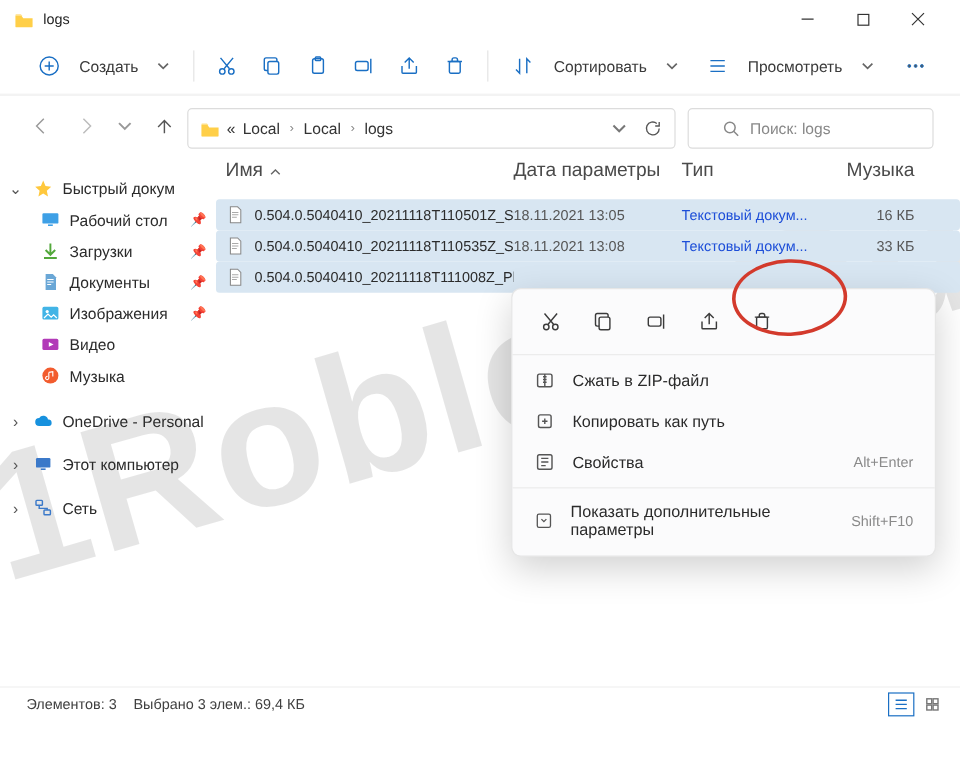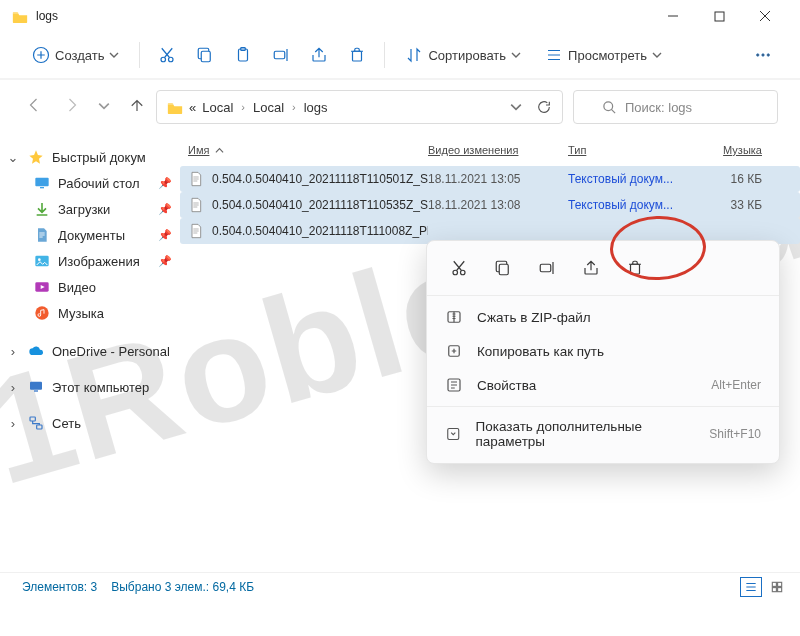--- a/index.html
+++ b/index.html
@@ -23,21 +23,21 @@
   .titlebar .title { font-size: 12px; color: #222; margin-left: 8px; flex: 1; }
   .winbtns { display: flex; gap: 0; }
   .winbtn { width: 46px; height: 32px; display: flex; align-items: center; justify-content: center; color: #333; }
   .folder-icon-sm { width: 16px; height: 13px; }
 
   
   .toolbar {
     height: 48px; display: flex; align-items: center; padding: 0 20px 0 22px; gap: 4px;
     border-bottom: 2px solid #f3f3f3;
   }
-  .tbtn { display: flex; align-items: center; gap: 5px; padding: 6px 10px; border-radius: 4px; color: #3a3a3a; font-size: 13px; }
+  .tbtn { display: flex; align-items: center; gap: 16px; padding: 6px 10px; border-radius: 4px; color: #3a3a3a; font-size: 13px; }
   .tbtn svg { stroke: #1a6fc4; }
   .tbtn.iconOnly { padding: 6px 8px; }
   .vsep { width: 1px; height: 26px; background: #e4e4e4; margin: 0 6px; }
   .chev { width: 10px; height: 10px; }
 
   
   .addrRow {
     display: flex; align-items: center; gap: 10px; padding: 10px 22px 10px 26px;
   }
   .navarrows { display: flex; align-items: center; gap: 18px; color: #8c8c8c; }
@@ -57,23 +57,22 @@
   .body { display: flex; height: 466px; position: relative; }
   .sidebar { width: 180px; padding: 10px 0 0 0; font-size: 13px; color: #2b2b2b; }
   .navitem { display: flex; align-items: center; gap: 8px; padding: 5px 8px 5px 14px; }
   .navitem.header { padding-left: 6px; }
   .navitem .exp { width: 14px; display: flex; justify-content: center; color: #555; }
   .navitem .pin { margin-left: auto; color: #9a9a9a; font-size: 11px; cursor: default; }
   .sub .navitem { padding-left: 34px; }
 
   .fileArea { flex: 1; display: flex; flex-direction: column; position: relative; }
   .colhead {
-    display: flex; align-items: center; height: 32px; font-size: 11px; color: #4a4a4a;
+    display: flex; align-items: flex-start; height: 32px; font-size: 16px; color: #4a4a4a;
     padding-left: 8px;
-    text-decoration: underline;
   }
   .col-name { width: 240px; display:flex; align-items:center; gap:6px;}
   .col-date { width: 140px; }
   .col-type { width: 130px; }
   .col-size { width: 70px; text-align: right; padding-right: 6px; }
 
   .row { display: flex; align-items: center; height: 26px; font-size: 12px; color: #2b2b2b; padding-left: 8px; border-radius: 3px; }
   .row.sel { background: #d8e6f2; }
   .row .cell-name { width: 240px; display: flex; align-items: center; gap: 8px; white-space: nowrap; overflow: hidden; text-overflow: ellipsis; }
   .row .cell-date { width: 140px; color: #555; }
@@ -99,21 +98,21 @@
     position: absolute; left: 610px; top: 216px; width: 96px; height: 64px;
     border: 3px solid #d33a2c; border-radius: 50%; z-index: 6;
     transform: rotate(-2deg);
     pointer-events: none;
   }
 
   
   .statusbar {
     position: absolute; left: 0; right: 0; bottom: 0; height: 28px;
     display: flex; align-items: center; padding: 0 12px 0 22px;
-    font-size: 12px; color: #0369a1; background: #fff;
+    font-size: 12px; color: #404040; background: #fff;
     border-top: 1px solid #f0f0f0;
   }
   .statusbar .spacer { flex: 1; }
   .viewbtns { display: flex; gap: 4px; }
   .viewbtn { width: 22px; height: 20px; display:flex; align-items:center; justify-content:center; border:1px solid transparent; }
   .viewbtn.active { border-color: #1a6fc4; color:#1a6fc4; }
 
   
   .icon16 { width:16px; height:16px; flex:0 0 16px; }
 </style>
@@ -363,21 +362,21 @@
     </div>
 
     <div class="fileArea">
       <div class="colhead">
         <div class="col-name">
           <span>Имя</span>
           <svg width="9" height="9" viewBox="0 0 10 10">
               <path d="M1 7l4-4 4 4" fill="none" stroke="#666" stroke-width="1.3"></path>
             </svg>
         </div>
-        <div class="col-date">Видео изменения</div>
+        <div class="col-date">Дата параметры</div>
         <div class="col-type">Тип</div>
         <div class="col-size">Музыка</div>
       </div>
 
       <div class="row sel">
         <div class="cell-name">
           <svg class="icon16" viewBox="0 0 24 24" fill="#fff" stroke="#888" stroke-width="1.3">
               <path d="M6 2h9l4 4v16H6z"></path>
               <path d="M8 9h8M8 12h8M8 15h6" stroke="#aaa"></path>
             </svg>

